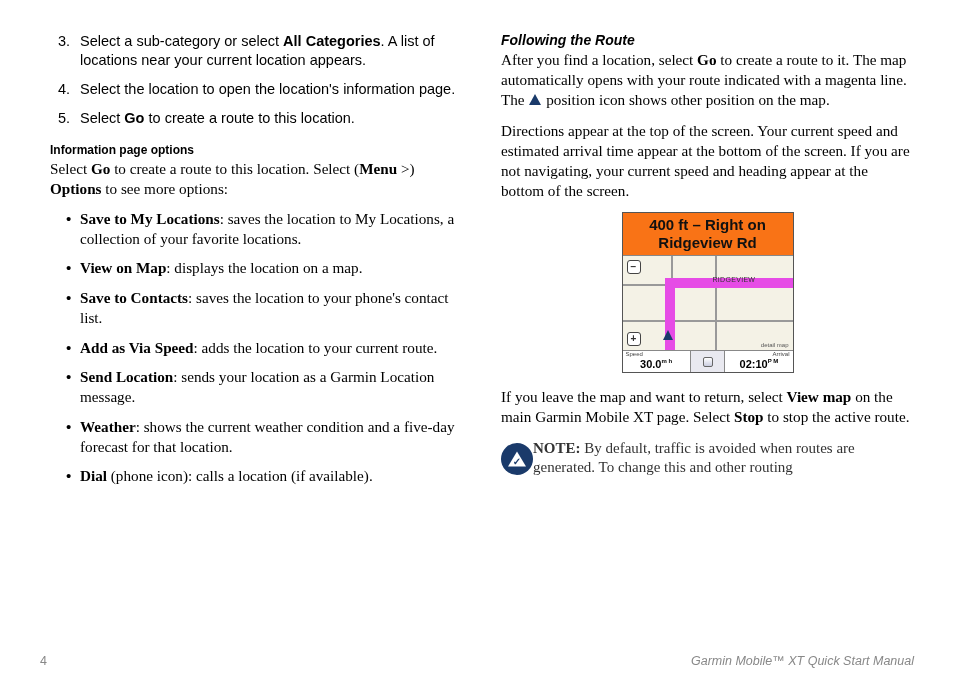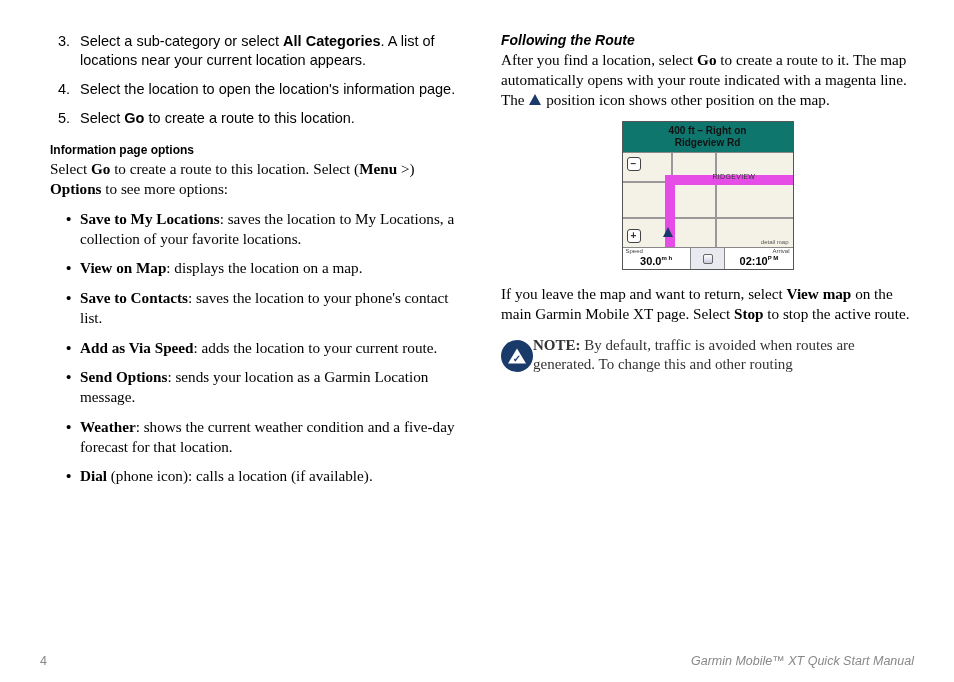--- a/index.html
+++ b/index.html
@@ -97,23 +97,23 @@
     justify-content: center;
     margin: 12px 0 14px;
   }
   .map-box {
     width: 172px;
     border: 1px solid #555;
     font-family: Arial, Helvetica, sans-serif;
     background: #f8f6ec;
   }
   .map-top {
-    background: #0f766e;
+    background: #f97316;
     border-bottom: 1px solid #888;
-    font-size: 10px;
+    font-size: 15px;
     text-align: center;
     padding: 3px 2px;
     font-weight: bold;
     color: #111;
     line-height: 1.2;
   }
   .map-mid {
     position: relative;
     height: 94px;
     overflow: hidden;
@@ -288,31 +288,32 @@
     <h3 class="info-heading">Information page options</h3>
     <p class="serif-para">
       <span>Select </span><span class="serif-bold">Go</span><span> to create a route to this location. Select (</span><span class="serif-bold">Menu</span><span> &gt;) </span><span class="serif-bold">Options</span><span> to see more options:</span>
     </p>
 
     <ul class="options">
       <li><span class="serif-bold">Save to My Locations</span><span>: saves the location to My Locations, a collection of your favorite locations.</span></li>
       <li><span class="serif-bold">View on Map</span><span>: displays the location on a map.</span></li>
       <li><span class="serif-bold">Save to Contacts</span><span>: saves the location to your phone's contact list.</span></li>
       <li><span class="serif-bold">Add as Via Speed</span><span>: adds the location to your current route.</span></li>
-      <li><span class="serif-bold">Send Options</span><span>: sends your location as a Garmin Location message.</span></li>
+      <li><span class="serif-bold">Send Location</span><span>: sends your location as a Garmin Location message.</span></li>
       <li><span class="serif-bold">Weather</span><span>: shows the current weather condition and a five-day forecast for that location.</span></li>
       <li><span class="serif-bold">Dial</span><span> (phone icon): calls a location (if available).</span></li>
     </ul>
   </div>
 
   <div class="col col-right">
     <h2 class="section-heading">Following the Route</h2>
     <p class="right-para">
       <span>After you find a location, select </span><span class="serif-bold">Go</span><span> to create a route to it. The map automatically opens with your route indicated with a magenta line. The </span><span class="triangle-icon"></span><span> position icon shows other position on the map.</span>
     </p>
+    <p class="right-para">Directions appear at the top of the screen. Your current speed and estimated arrival time appear at the bottom of the screen. If you are not navigating, your current speed and heading appear at the bottom of the screen.</p>
 
     <div class="map-figure">
       <div class="map-box">
         <div class="map-top">
           <div>400 ft – Right on</div>
           <div>Ridgeview Rd</div>
         </div>
         <div class="map-mid">
           <div class="road-h" style="top:28px"></div>
           <div class="road-h" style="top:64px"></div>

